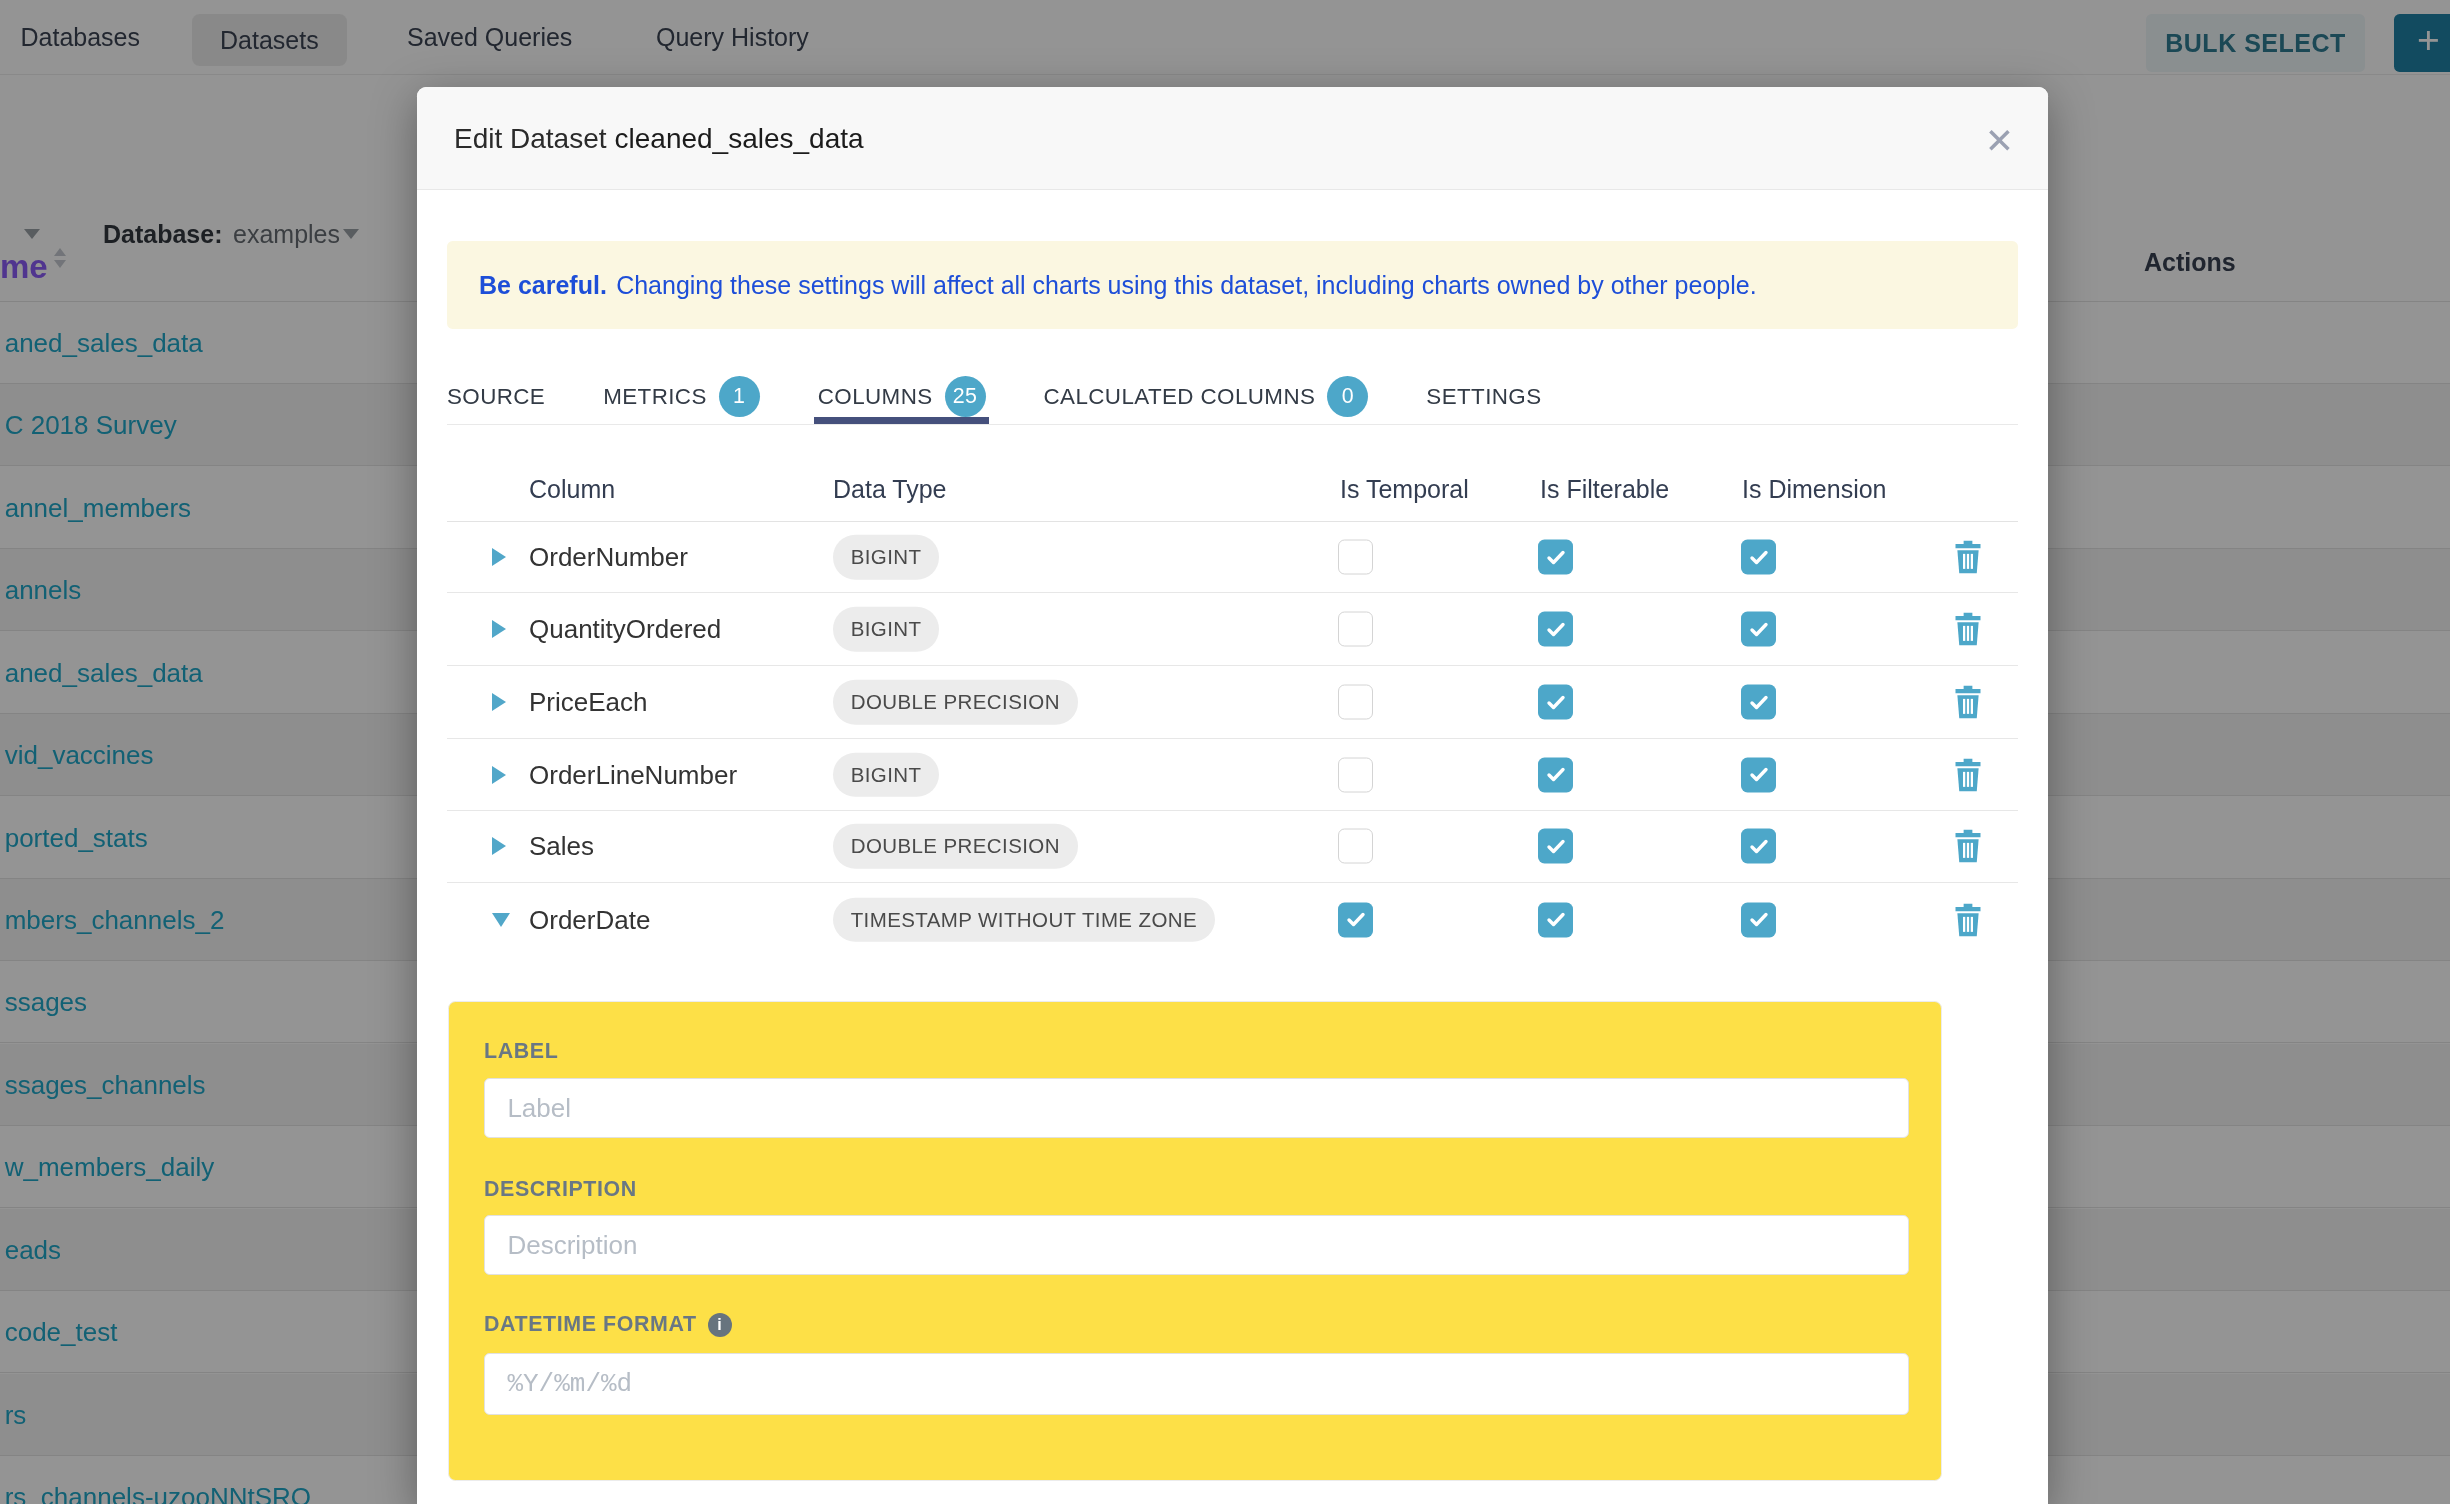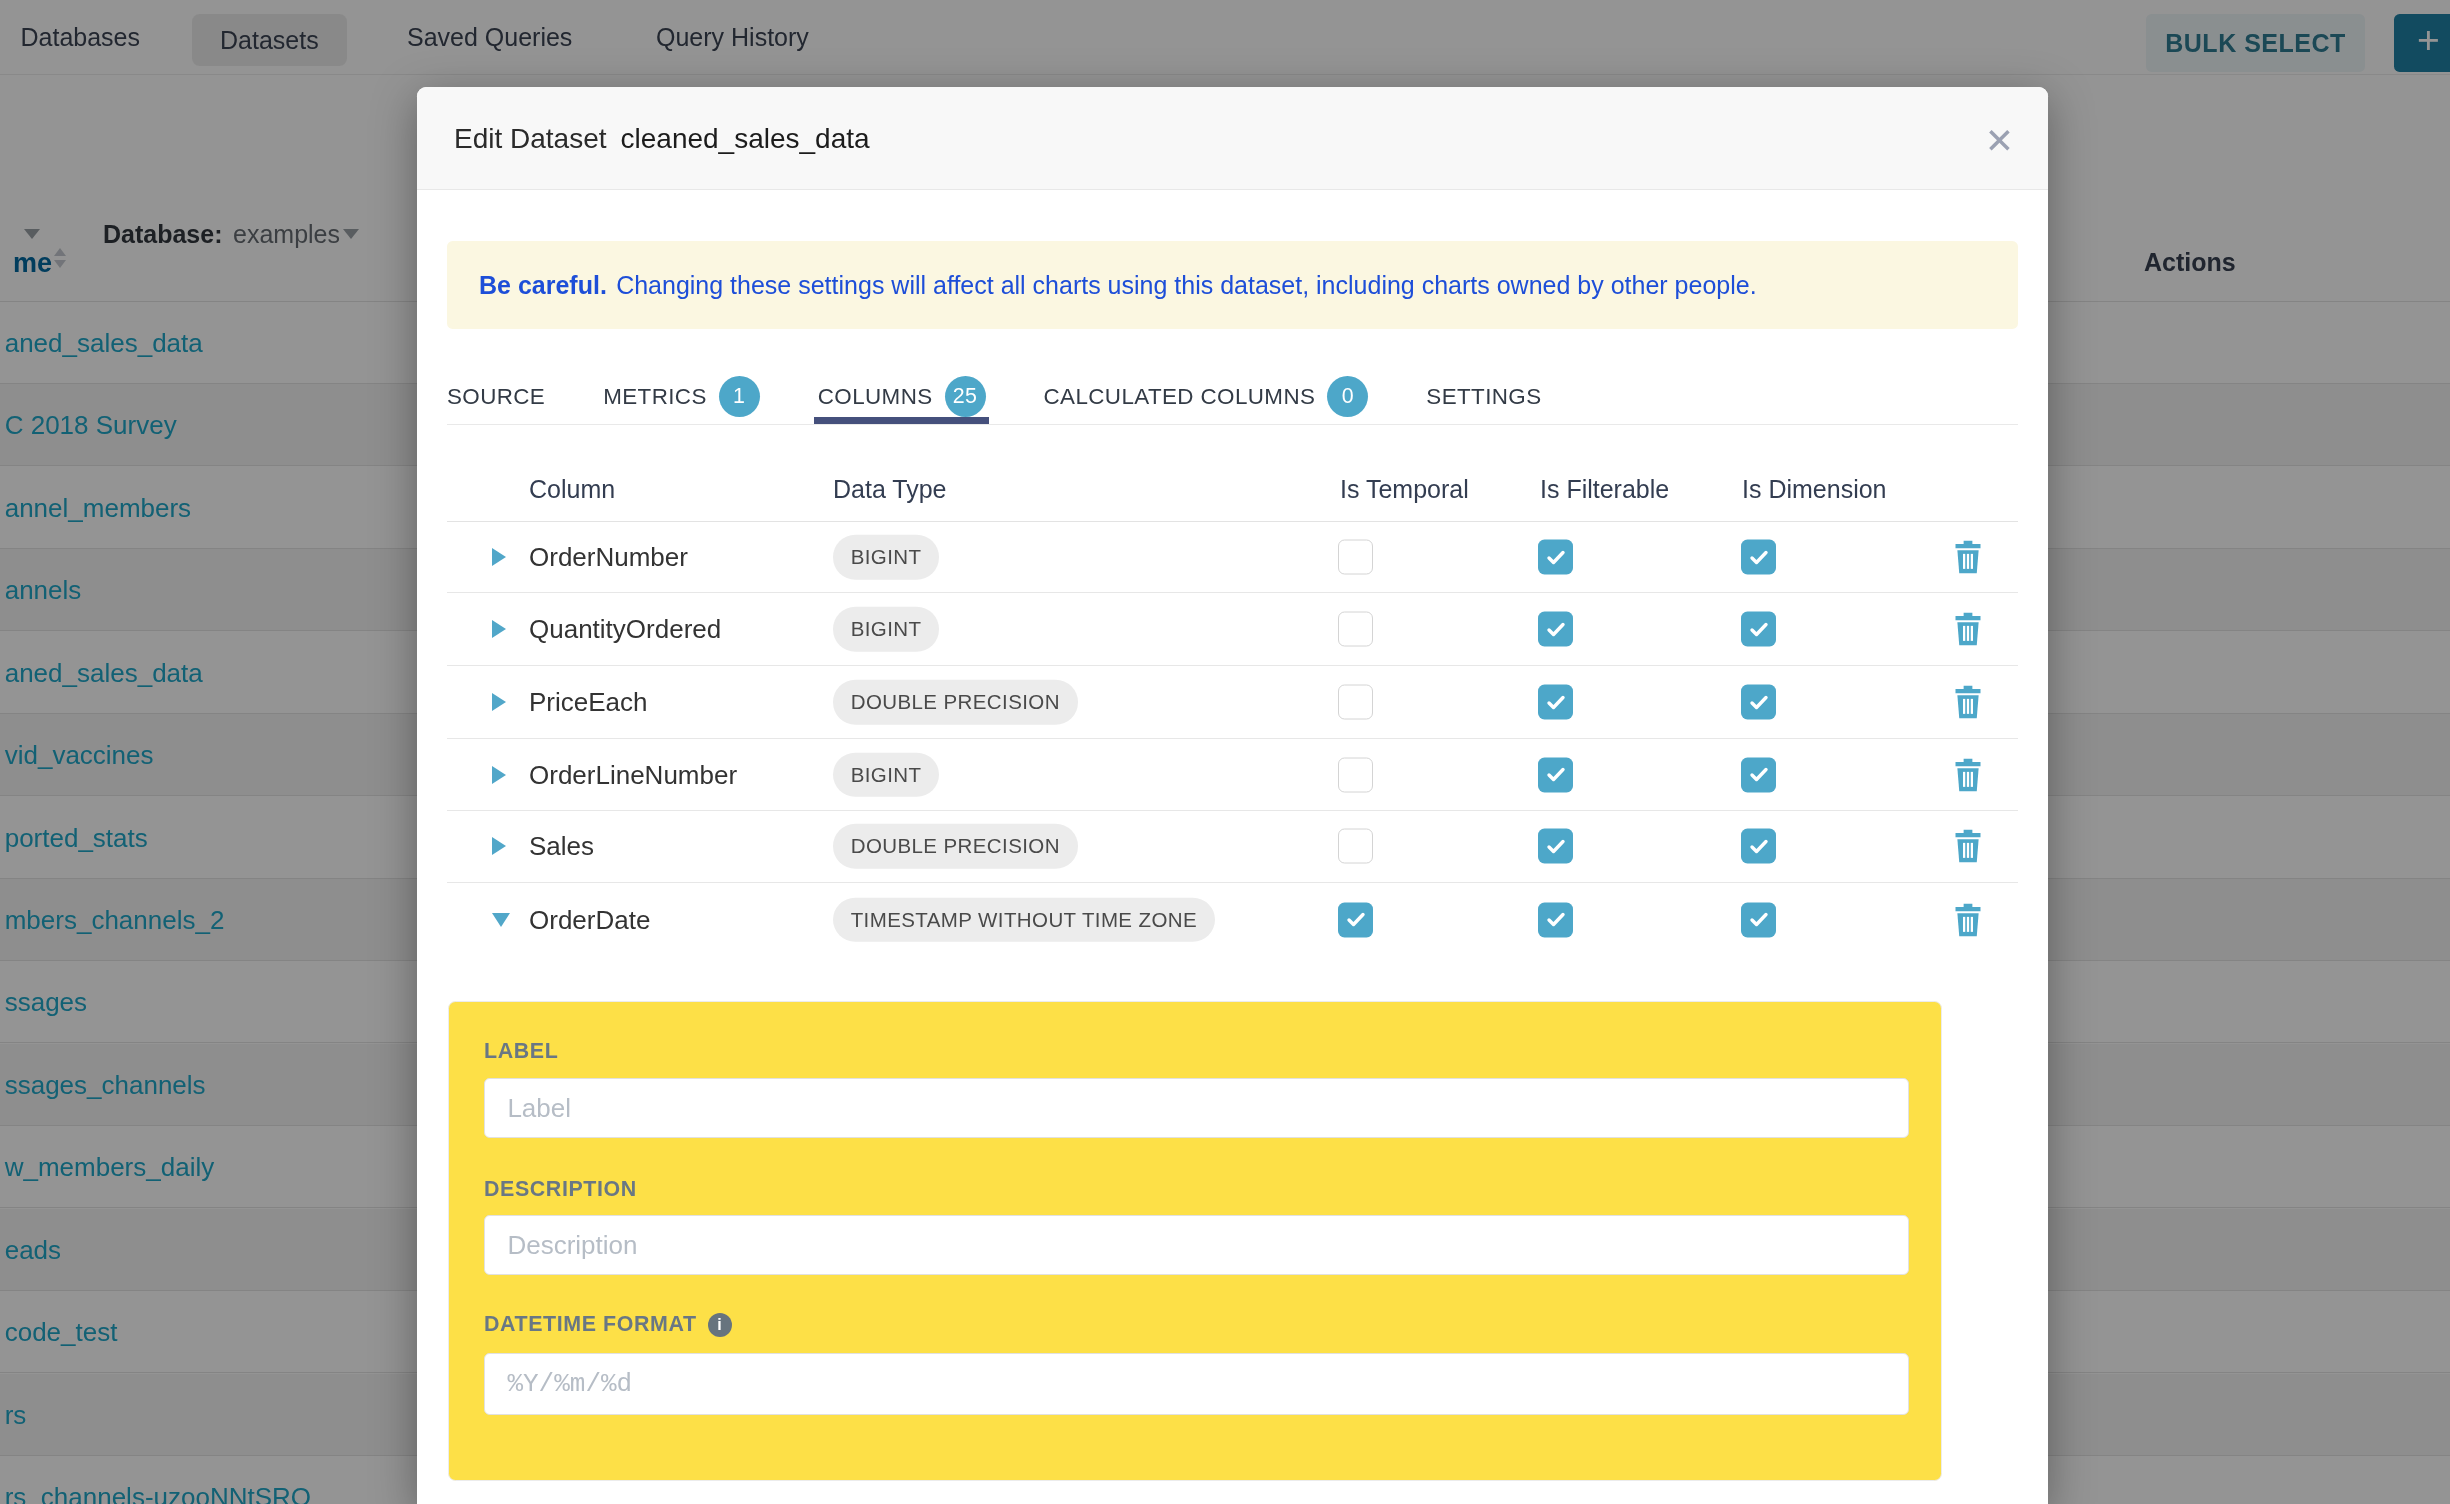--- a/index.html
+++ b/index.html
@@ -20,37 +20,37 @@
   .add-btn { position:absolute; left:2394px; top:14px; width:69px; height:58px; background:#1f82a5; color:#fff; font-size:39px; border:none; border-radius:5.6px; display:flex; align-items:center; justify-content:center; line-height:0; padding-bottom:5.6px; }
 
   .filterbar { position:absolute; left:0; top:75px; width:2450px; height:140px; background:#fff; }
   .caret-down { width:0; height:0; border-left:8.4px solid transparent; border-right:8.4px solid transparent; border-top:10.3px solid #9aa0a6; display:inline-block; }
   .lone-caret { position:absolute; left:24px; top:154px; }
   .db-label { position:absolute; left:103px; top:145px; font-size:25px; font-weight:700; color:#33383f; }
   .db-value { position:absolute; left:233px; top:145px; font-size:25px; color:#666c72; }
   .db-caret { position:absolute; left:343px; top:154px; }
 
   .list-header { position:absolute; left:0; top:214px; width:2450px; height:88px; border-bottom:0.9px solid #e4e4e4; }
-  .name-header { position:absolute; left:13px; top:34px; font-size:27px; font-weight:600; color:#0369a1; }
+  .name-header { position:absolute; left:0px; top:34px; font-size:33px; font-weight:600; color:#8b5cf6; }
   .sort-icons { position:absolute; left:54px; top:34px; display:flex; flex-direction:column; gap:3.7px; }
   .tri-up { width:0; height:0; border-left:6.5px solid transparent; border-right:6.5px solid transparent; border-bottom:8.4px solid #c5c9d0; }
   .tri-dn { width:0; height:0; border-left:6.5px solid transparent; border-right:6.5px solid transparent; border-top:8.4px solid #c5c9d0; }
   .actions-header { position:absolute; left:2144px; top:34px; font-size:25px; font-weight:600; color:#374151; }
 
   .ds-row { position:absolute; left:0; width:2450px; height:82px; border-bottom:0.9px solid #e4e4e4; background:#fff; }
   .ds-row.zebra { background:#f5f5f5; }
   .ds-link { position:absolute; left:4.7px; top:50%; transform:translateY(-50%); font-size:26px; color:#20a7c9; text-decoration:none; white-space:nowrap; }
 
   
   .overlay { position:absolute; inset:0; background:rgba(0,0,0,0.42); z-index:50; }
 
   
   .modal { position:absolute; left:417px; top:87px; width:1631px; height:1418px; background:#fff; border-radius:9.3px 9.3px 0 0; box-shadow:0 11.2px 45px rgba(0,0,0,0.35); z-index:100; }
   .modal-header { position:absolute; left:0; top:0; width:1631px; height:103px; background:#f8f8f8; border-bottom:0.9px solid #e8e8e8; border-radius:9.3px 9.3px 0 0; }
-  .modal-title { position:absolute; left:37px; top:0; height:103px; display:flex; align-items:center; font-size:28px; color:#2b2b2b;gap:6px; }
+  .modal-title { position:absolute; left:37px; top:0; height:103px; display:flex; align-items:center; font-size:28px; color:#2b2b2b; }
   .modal-title b { font-weight:400; color:#1c1c1c; margin-left:8px; }
   .modal-close { position:absolute; left:1559px; top:30px; width:47px; height:47px; background:none; border:none; font-size:35px; font-weight:300; color:#9ba1b2; display:flex; align-items:center; justify-content:center; }
 
   .banner { position:absolute; left:30px; top:154px; width:1571px; height:88px; background:#fbf7e1; border-radius:5.6px; display:flex; align-items:center; padding-left:32px; font-size:25px; color:#1d4ed8; }
   .banner b { font-weight:700; margin-right:9.3px; }
 
   .tabs { position:absolute; left:30px; top:282px; width:1571px; height:56px; border-bottom:0.9px solid #e9e9e9; display:flex; gap:58px; }
   .tab { position:relative; display:flex; align-items:center; height:100%; font-size:22.4px; color:#333b46; letter-spacing:0.4px; cursor:default; }
   .tab .badge { margin-left:12px; min-width:41px; height:41px; padding:0 7.5px; background:#4da7c9; color:#fff; border-radius:20.5px; font-size:21.4px; display:flex; align-items:center; justify-content:center; }
   .tab.active::after { content:""; position:absolute; left:-3.7px; right:-3.7px; bottom:0; height:7.5px; background:#45507c; }

